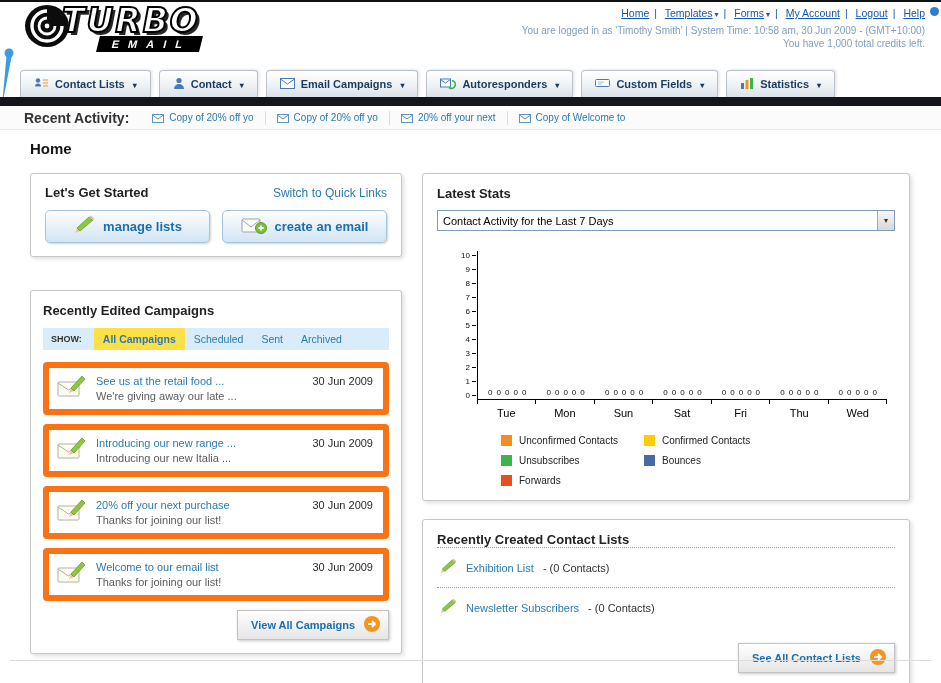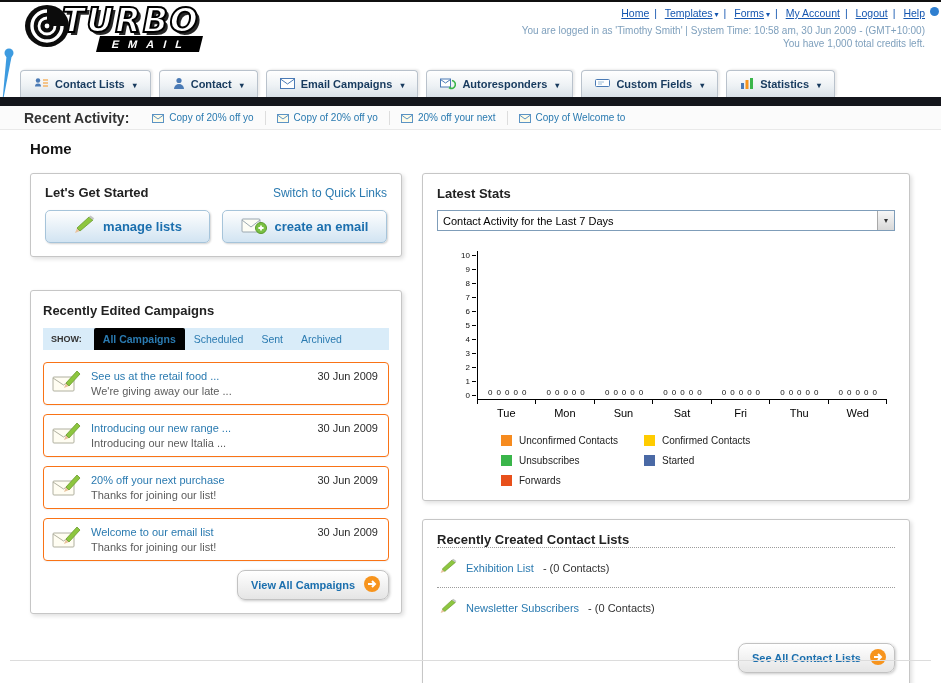--- a/index.html
+++ b/index.html
@@ -51,29 +51,29 @@
   .gs-head { display:flex; align-items:center; justify-content:space-between; margin-bottom:10px; }
   .quick-links { font-size:12px; color:#2a7ab0; text-decoration:none; cursor:pointer;margin-left:26px; }
   .gs-buttons { display:flex; gap:12px; }
   .gs-btn { flex:1; height:33px; background:linear-gradient(#fefefe,#d2e4f2); border:1px solid #a6c4da; border-radius:5px; color:#1b6fae; font-weight:bold; font-size:13px; display:flex; align-items:center; justify-content:center; gap:8px; cursor:pointer; box-shadow:1px 1px 2px rgba(0,0,0,0.18); font-family:"Liberation Sans", sans-serif; }
 
   
   .campaigns { padding:12px 12px 13px; }
   .filter-bar { background:#d9ecf9; display:flex; align-items:center; height:22px; margin:10px 0 12px; padding-left:8px; }
   .show-label { color:#333; font-weight:bold; font-size:9px; margin-right:12px; }
   .filter { color:#2a7ab0; font-size:10.5px; padding:0 9px; height:22px; line-height:22px; cursor:pointer; text-decoration:none; }
-  .filter.active { background:#000000; font-weight:bold; border-radius:2px 2px 0 0; }
-  .campaign-item { border:1px solid #f97316; border-radius:4px; padding:5px 10px 6px 8px; display:flex; align-items:center; margin-bottom:9px; min-height:42px; box-shadow:0 1px 1px rgba(0,0,0,0.05); }
+  .filter.active { background:#fde047; font-weight:bold; border-radius:2px 2px 0 0; }
+  .campaign-item { border:6px solid #f97316; border-radius:4px; padding:5px 10px 6px 8px; display:flex; align-items:center; margin-bottom:9px; min-height:42px; box-shadow:0 1px 1px rgba(0,0,0,0.05); }
   .campaign-icon { margin-right:9px; flex:0 0 auto; }
   .campaign-text { flex:1; min-width:0; }
   .c-title { color:#2a7ab0; font-size:11px; text-decoration:none; display:block; margin-bottom:3px; cursor:pointer; }
   .c-sub { color:#5c5c5c; font-size:11px; }
   .c-date { font-size:11px; color:#2b2b2b; align-self:flex-start; padding-top:2px; margin-left:10px; white-space:nowrap; }
   .btn-row { display:flex; justify-content:flex-end; margin-top:5px; }
-  .pill-btn { display:inline-flex; align-items:center; gap:9px; padding:5px 8px 5px 13px; background:linear-gradient(#ffffff,#e5e5e5); border:1px solid #c2c2c2; border-radius:8px; color:#1b6fae; font-weight:bold; font-size:11px; cursor:pointer; box-shadow:1px 1px 3px rgba(0,0,0,0.22); font-family:"Liberation Sans", sans-serif; }
+  .pill-btn { display:inline-flex; align-items:center; gap:9px; padding:5px 8px 5px 13px; background:linear-gradient(#ffffff,#e5e5e5); border:1px solid #c2c2c2; border-radius:0; color:#1b6fae; font-weight:bold; font-size:11px; cursor:pointer; box-shadow:1px 1px 3px rgba(0,0,0,0.22); font-family:"Liberation Sans", sans-serif; }
 
   
   .stats { padding:12px 14px 14px; margin-bottom:18px; }
   .fake-select { margin-top:9px; height:21px; border:1px solid #7f9db9; background:#fff; display:flex; align-items:center; font-size:11px; color:#000; padding-left:5px; cursor:pointer; }
   .fake-select .sel-arrow { margin-left:auto; width:17px; height:19px; background:linear-gradient(#f7f7f7,#d8d8d8); border-left:1px solid #a9a9a9; display:flex; align-items:center; justify-content:center; font-size:8px; color:#333; }
   .fake-select .sel-arrow::after { content:"▾"; }
   .chart { margin-top:20px; padding:0 8px 0 14px; }
   .chart-grid { display:flex; }
   .y-axis { width:26px; height:149px; display:flex; flex-direction:column; justify-content:space-between; padding-right:1px; }
   .ytick { display:flex; align-items:center; justify-content:flex-end; gap:2px; font-size:8px; color:#111; height:8px; }
@@ -480,21 +480,21 @@
                 <div class="legend-item">
                   <span class="legend-swatch" style="background: rgb(255, 204, 0);"></span>
                   <span>Confirmed Contacts</span>
                 </div>
                 <div class="legend-item">
                   <span class="legend-swatch" style="background: rgb(58, 181, 74);"></span>
                   <span>Unsubscribes</span>
                 </div>
                 <div class="legend-item">
                   <span class="legend-swatch" style="background: rgb(74, 105, 165);"></span>
-                  <span>Started</span>
+                  <span>Bounces</span>
                 </div>
                 <div class="legend-item">
                   <span class="legend-swatch" style="background: rgb(232, 80, 27);"></span>
                   <span>Forwards</span>
                 </div>
               </div>
           </div>
         </div>
 
         <div class="panel contact-lists">

